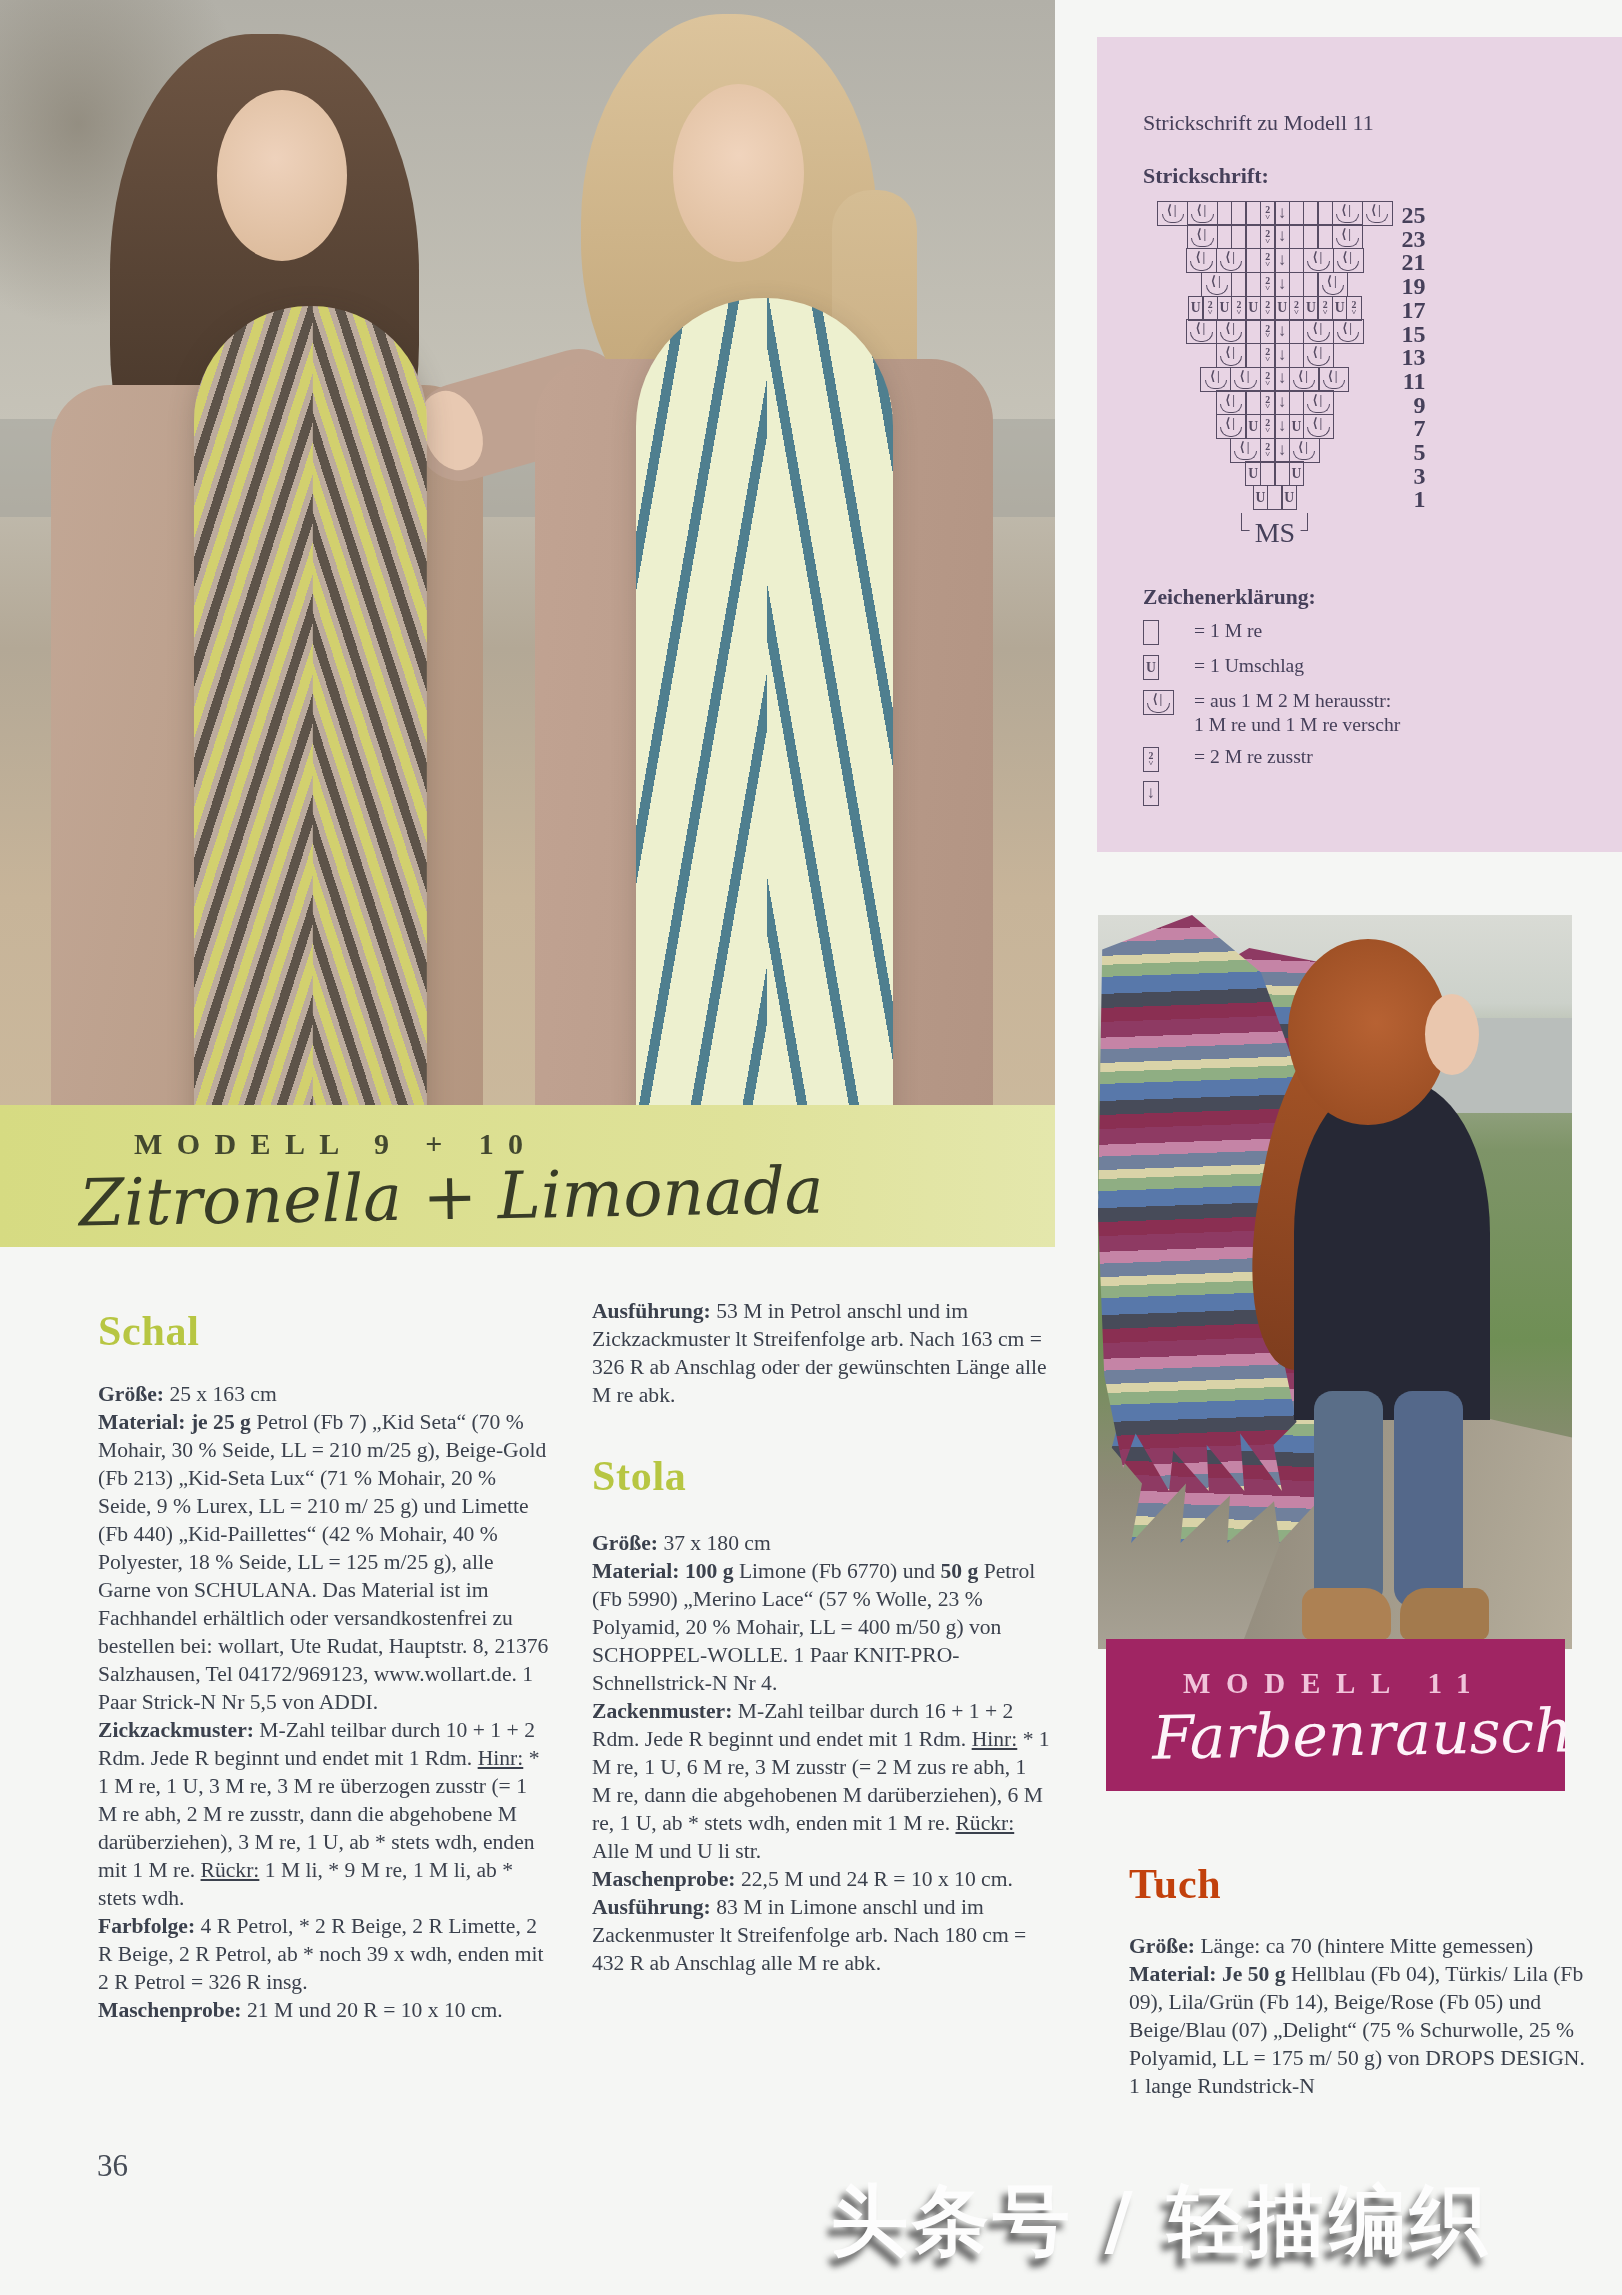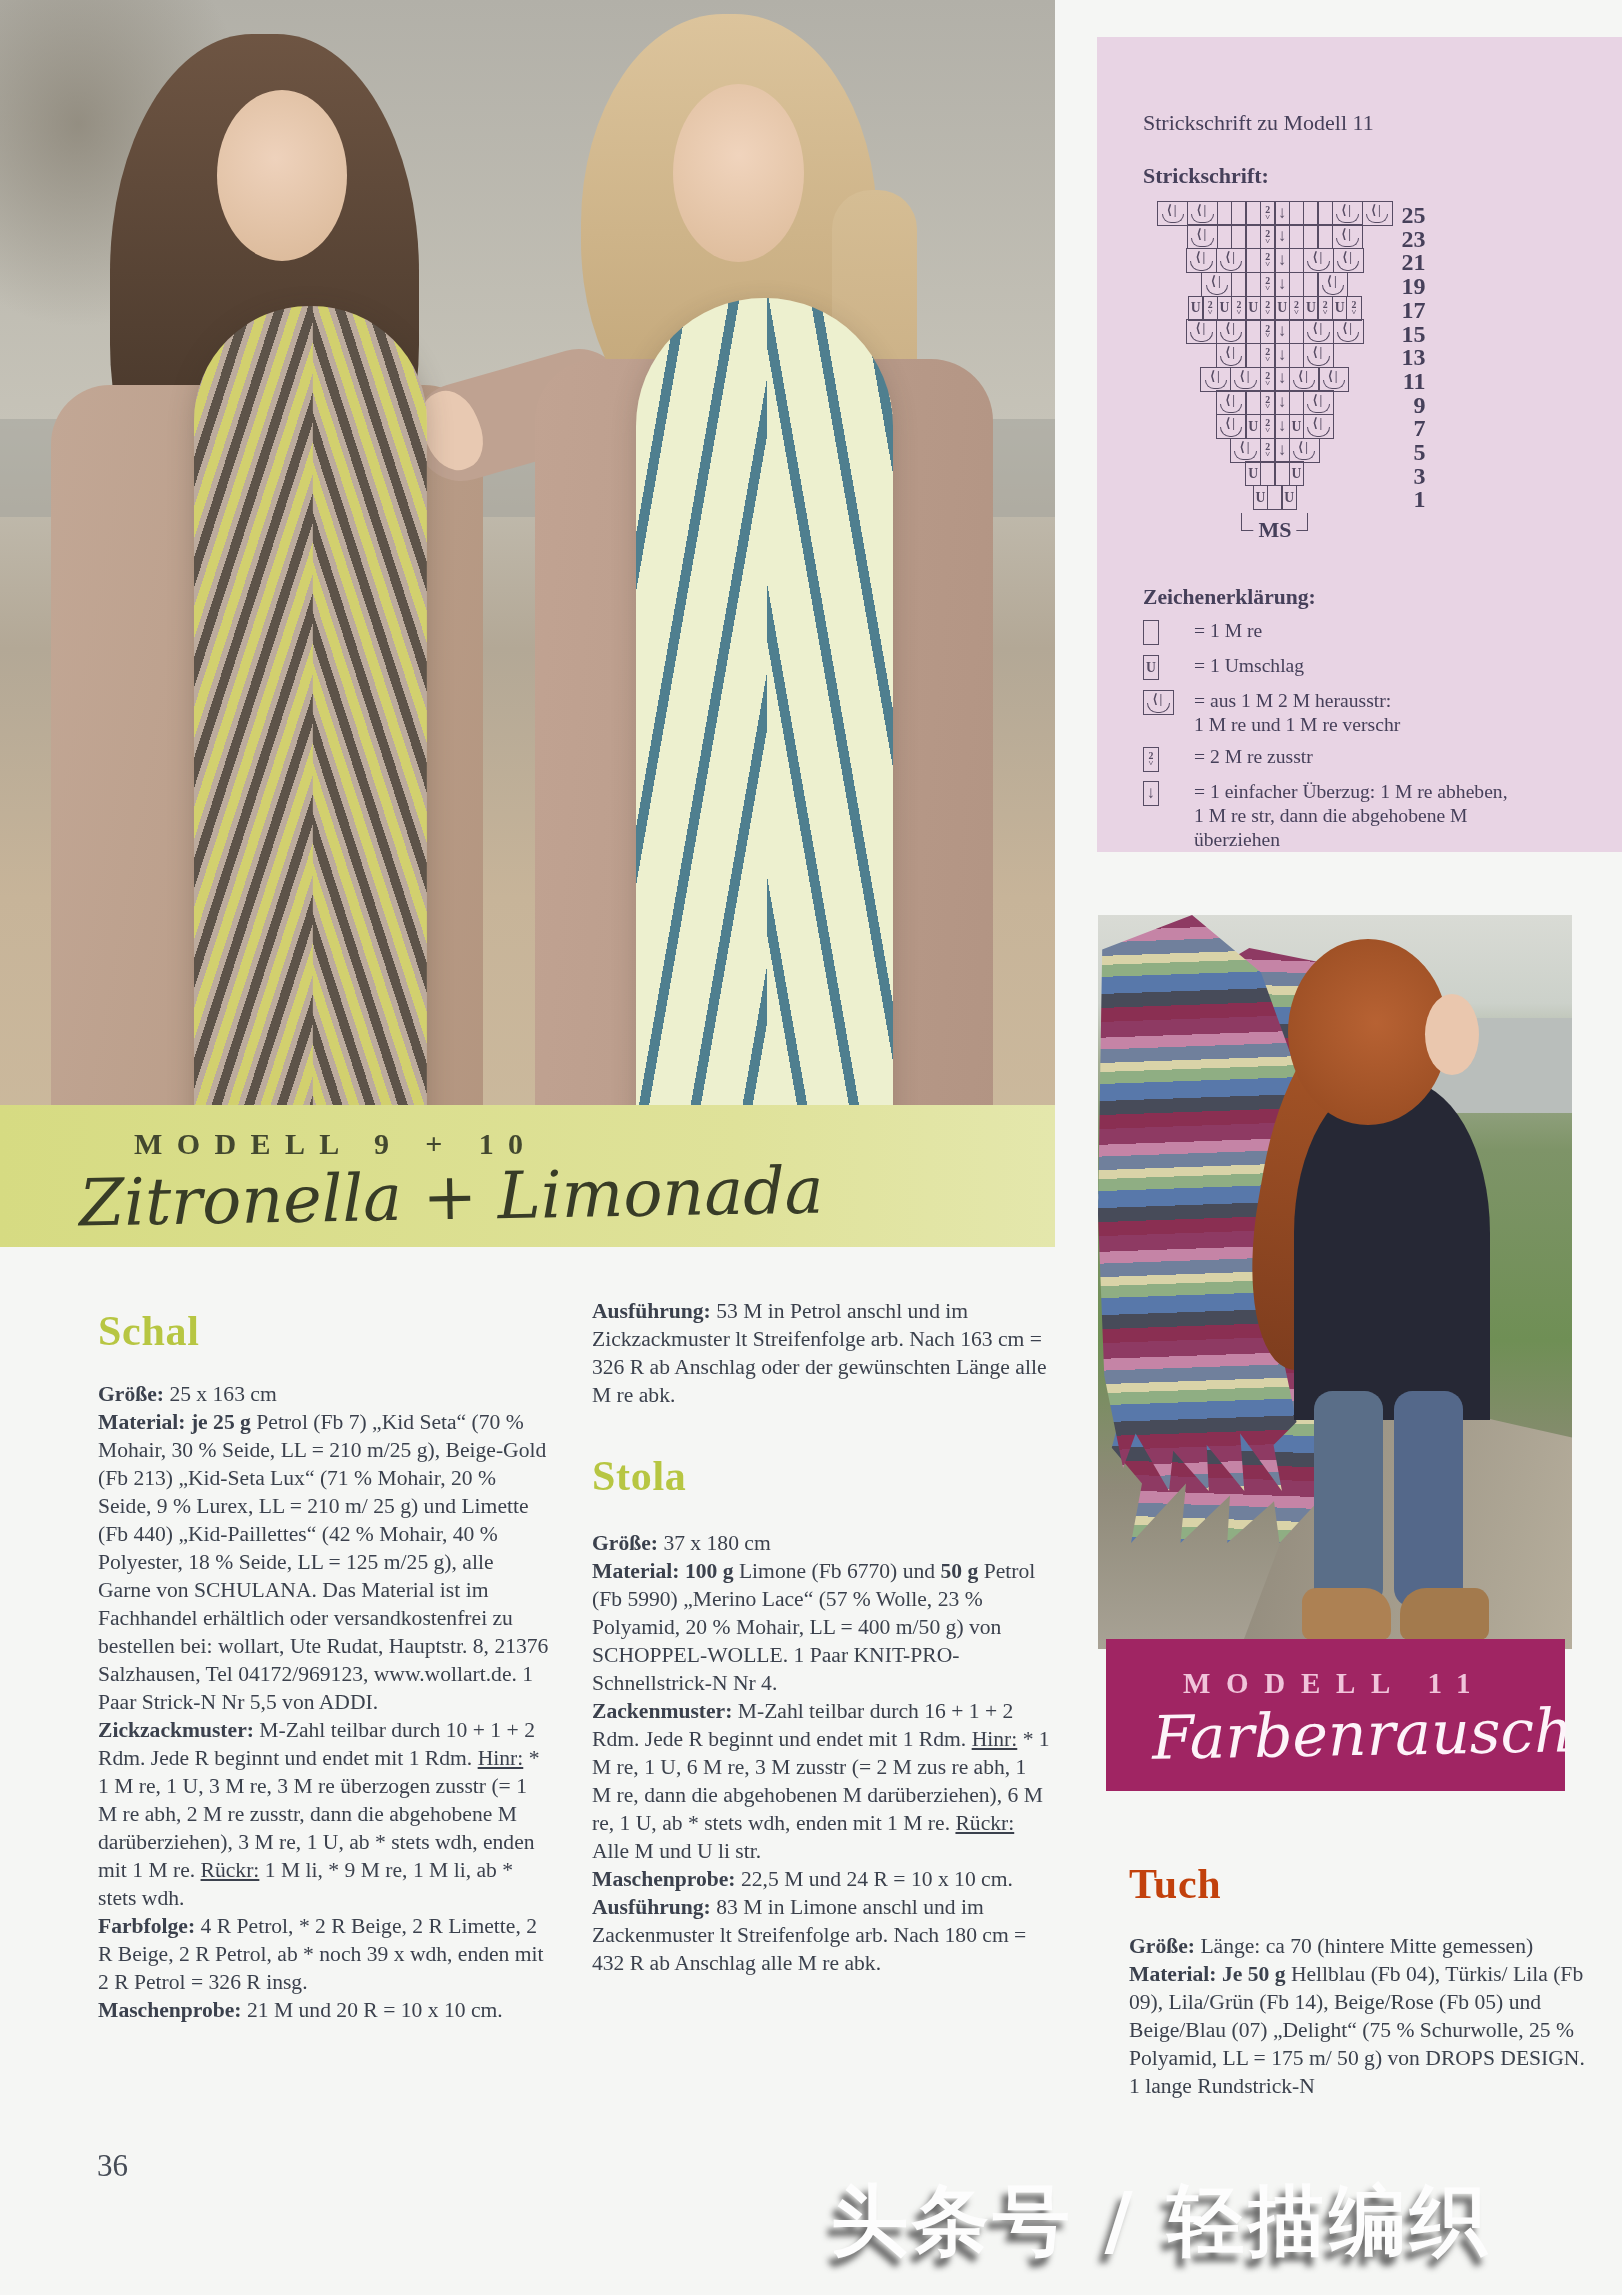--- a/index.html
+++ b/index.html
@@ -79,21 +79,21 @@
      border:1.3px solid #574c64;border-top:none;border-radius:0 0 15.7px 15.7px;}
   .cell.u{font-size:13.7px;}
   .cell.sl{font-size:17px;padding-bottom:1.3px;}
   .cell.k2{flex-direction:column;line-height:1;}
   .k2a{font-size:9.8px;}
   .k2b{font-size:8.5px;margin-top:-2px;}
   .rownum{position:absolute;right:13px;top:1.3px;font-size:24px;font-weight:700;color:#46405a;}
   .ms{position:relative;width:65px;height:17px;margin:2.6px auto 0 auto;
      border-left:1.3px solid #574c64;border-right:1.3px solid #574c64;border-bottom:1.3px solid #574c64;}
   .ms span{position:absolute;left:50%;top:3.9px;transform:translateX(-50%);background:#e8d4e4;
-     padding:0 5.2px;font-size:22px;font-weight:700;color:#46405a;}
+     padding:0 5.2px;font-size:28px;font-weight:400;color:#46405a;}
   .legend{position:absolute;left:46px;top:548px;width:458px;}
   .ltitle{font-size:21.6px;font-weight:700;color:#46405a;margin-bottom:9.2px;}
   .litem{display:flex;align-items:flex-start;margin-bottom:8.5px;}
   .lsymwrap{width:51px;flex:0 0 51px;padding-top:1.3px;}
   .ltext{font-size:19.6px;line-height:24px;color:#46405a;white-space:pre-line;}
 
   
   .photo11{position:absolute;left:1098px;top:915px;width:474px;height:734px;overflow:hidden;
      background:linear-gradient(#d9dbd5 0%,#ccd1ca 12%,#a4ae95 20%,#7e9468 32%,#6f8f55 58%,#8f8a79 78%,#a8a295 100%);}
   .p11-water{position:absolute;left:35%;top:14%;width:65%;height:13%;background:#b9bebb;}
@@ -406,23 +406,20 @@
               <span class="k2a">2</span>
               <span class="k2b">˅</span>
             </div>
           </div>
           <div class="ltext">= 2 M re zusstr</div>
         </div>
         <div class="litem">
           <div class="lsymwrap">
             <div class="cell sl">↓</div>
           </div>
-          <div class="ltext">= 1 einfacher Überzug: 1 M re abheben,
-1 M re str, dann die abgehobene M
-überziehen</div>
         </div>
       </div>
   </div>
 </div>
 
 <div class="photo11">
   <div class="p11-water"></div>
   <div class="p11-path"></div>
   <div class="wing wing-l"></div>
   <div class="wing-r"></div>

